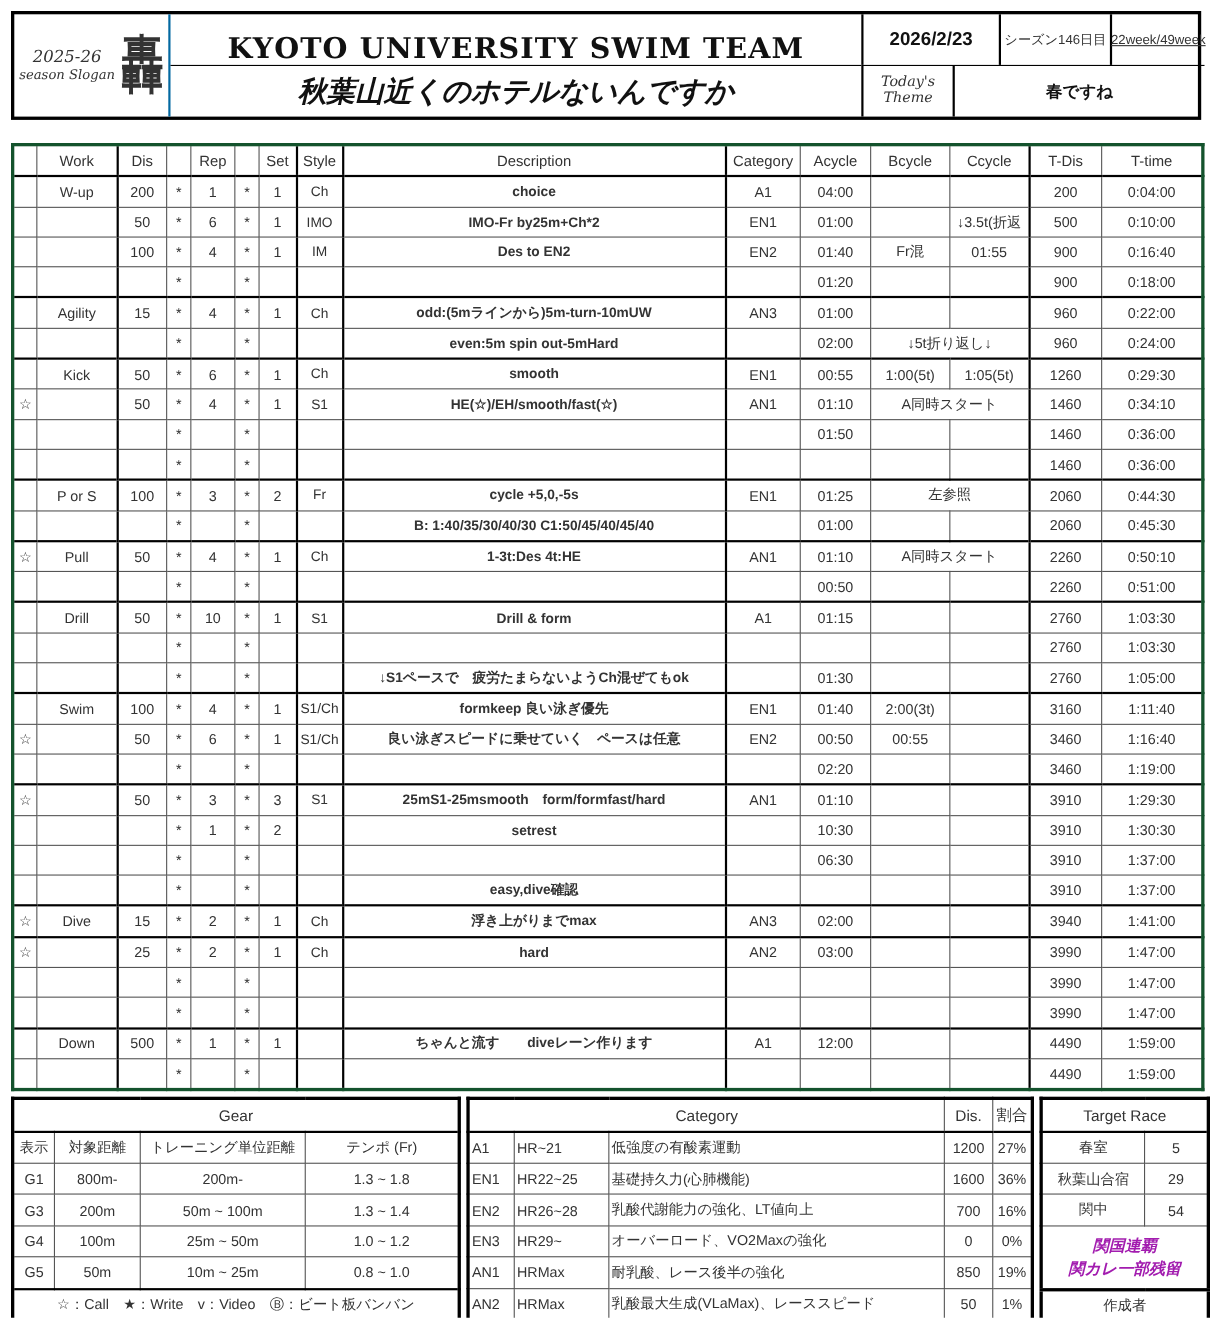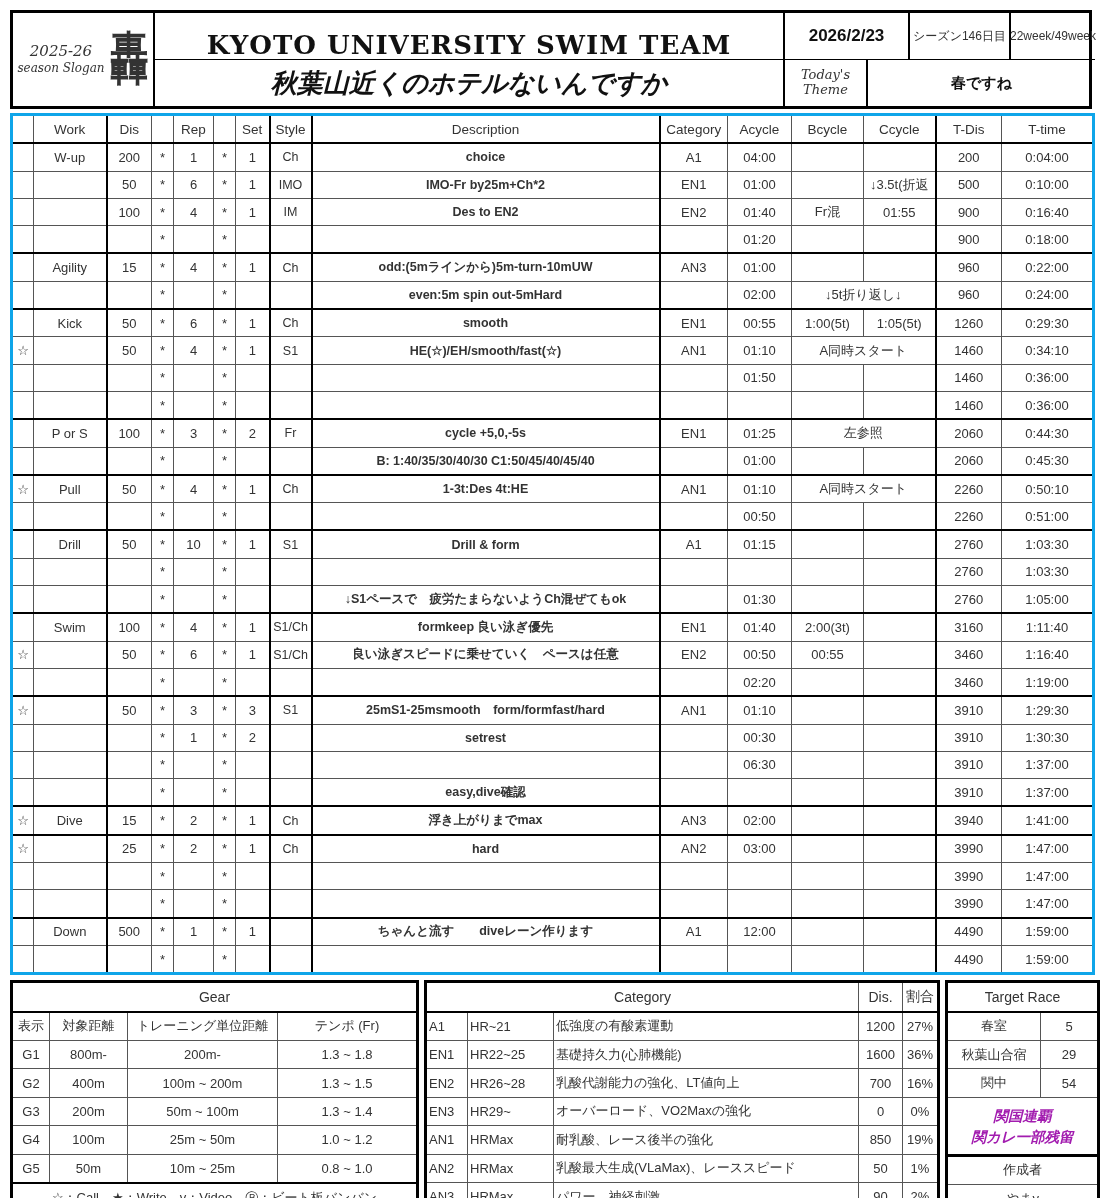--- a/index.html
+++ b/index.html
@@ -1,39 +1,39 @@
 <!DOCTYPE html>
 <html><head>
 <meta charset="utf-8">
 <style>
   html,body{margin:0;padding:0;background:#fff;}
   body{width:1102px;height:1198px;position:relative;font-family:"Liberation Sans",sans-serif;color:#333;}
   .page{position:absolute;inset:0;padding:10px;box-sizing:border-box;}
 
   
   .hdr{display:grid;grid-template-columns:142px 628px 312px;grid-template-rows:47px 46px;border:3px solid #000;width:1082px;box-sizing:border-box;}
-  .hdr-left{grid-row:1/3;border-right:2px solid #000000;display:flex;align-items:center;justify-content:center;gap:6px;padding:2px;}
+  .hdr-left{grid-row:1/3;border-right:2px solid #0369a1;display:flex;align-items:center;justify-content:center;gap:6px;padding:2px;}
   .slogan{font-family:"DejaVu Serif",serif;font-style:italic;text-align:center;line-height:1.3;}
   .slogan .yr{font-size:15px;}
   .slogan .sub{font-size:12px;}
   .logo{font-family:"DejaVu Serif",serif;font-weight:bold;font-size:38px;line-height:.9;transform:scaleY(1.5);display:inline-block;}
   .hdr-mid-top{border-bottom:1px solid #000;display:flex;align-items:center;justify-content:center;font-family:"DejaVu Serif",serif;font-weight:bold;font-size:26px;letter-spacing:1px;color:#111;margin-top:17px;}
   .hdr-right-top{display:flex;border-bottom:1px solid #000;}
   .hcell{display:flex;align-items:center;justify-content:center;border-left:2px solid #000;box-sizing:border-box;}
   .hdate{width:125px;font-weight:bold;font-size:17px;color:#111;}
   .hseason{width:101px;font-size:12px;}
-  .hweek{width:86px;font-size:12px;}
+  .hweek{width:86px;font-size:12px;text-decoration:underline;}
   .hdr-mid-bot{display:flex;align-items:center;justify-content:center;font-weight:bold;font-style:italic;font-size:26px;color:#111;}
   .hdr-right-bot{display:flex;}
   .hth-label{width:73px;border-left:2px solid #000;display:flex;align-items:center;justify-content:center;text-align:center;font-family:"DejaVu Serif",serif;font-style:italic;font-size:13px;line-height:1.15;padding:0 4px;box-sizing:content-box;}
   .hth-value{flex:1;border-left:2px solid #000;display:flex;align-items:center;justify-content:center;font-weight:bold;font-size:15px;color:#111;}
 
   
   table{border-collapse:collapse;table-layout:fixed;}
-  .mt{width:1082px;border:3px solid #0ea5e9;margin-top:4px;}
+  .mt{width:1082px;border:3px solid #14532d;margin-top:21px;}
   .mt td,.mt th{border:1px solid #555;height:26.3px;padding:0 1px;text-align:center;vertical-align:middle;font-size:13px;font-weight:normal;overflow:hidden;white-space:nowrap;color:#333;}
   .mt thead th{border-bottom:2px solid #000;font-size:13.5px;}
   .mt tr.grp td{border-top:2px solid #000;}
   .mt .bl2{border-left:2px solid #000;}
   .mt .c-desc{font-size:12.5px;font-weight:bold;}
   .mt .c-style{font-size:12.5px;padding:0;}
 
   
   .bottom{display:flex;gap:5px;margin-top:5px;align-items:flex-start;}
   .bt{border:3px solid #000;}
@@ -468,21 +468,21 @@
           <td></td>
           <td></td>
           <td class="bl2"></td>
           <td>*</td>
           <td>1</td>
           <td>*</td>
           <td>2</td>
           <td class="bl2 c-style"></td>
           <td class="bl2 c-desc">setrest</td>
           <td class="bl2"></td>
-          <td>00:30</td>
+          <td>10:30</td>
           <td></td>
           <td></td>
           <td class="bl2">3910</td>
           <td>1:30:30</td>
         </tr>
         <tr>
           <td></td>
           <td></td>
           <td class="bl2"></td>
           <td>*</td>
@@ -639,26 +639,20 @@
             <th>トレーニング単位距離</th>
             <th>テンポ (Fr)</th>
           </tr>
       </thead>
       <tbody>
           <tr>
             <td>G1</td>
             <td>800m-</td>
             <td>200m-</td>
             <td>1.3 ~ 1.8</td>
-          </tr>
-          <tr>
-            <td>G2</td>
-            <td>400m</td>
-            <td>100m ~ 200m</td>
-            <td>1.3 ~ 1.5</td>
           </tr>
           <tr>
             <td>G3</td>
             <td>200m</td>
             <td>50m ~ 100m</td>
             <td>1.3 ~ 1.4</td>
           </tr>
           <tr>
             <td>G4</td>
             <td>100m</td>

